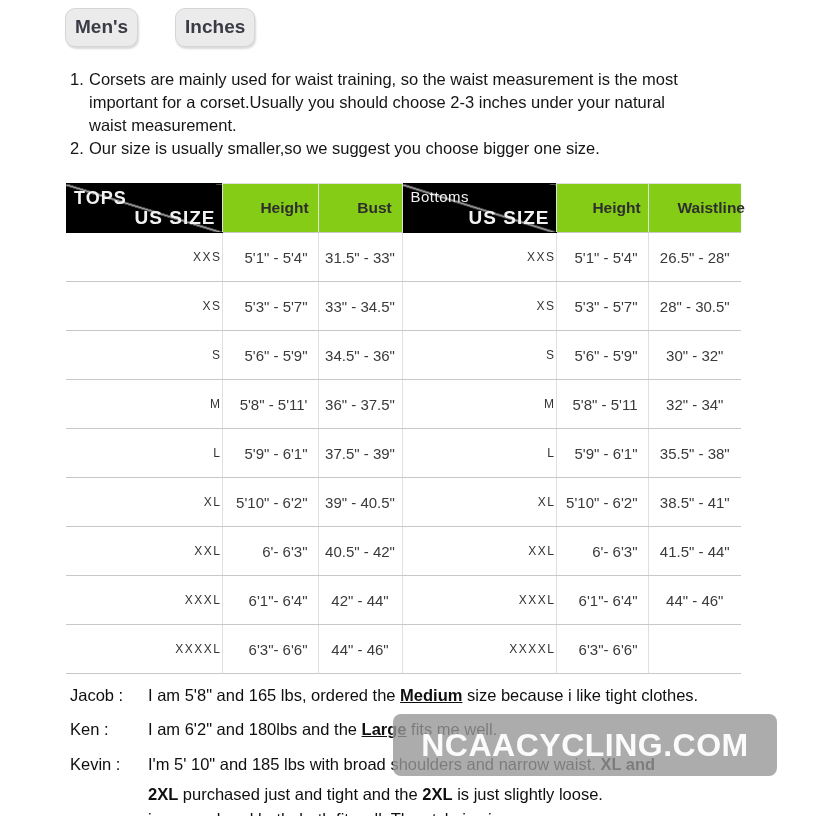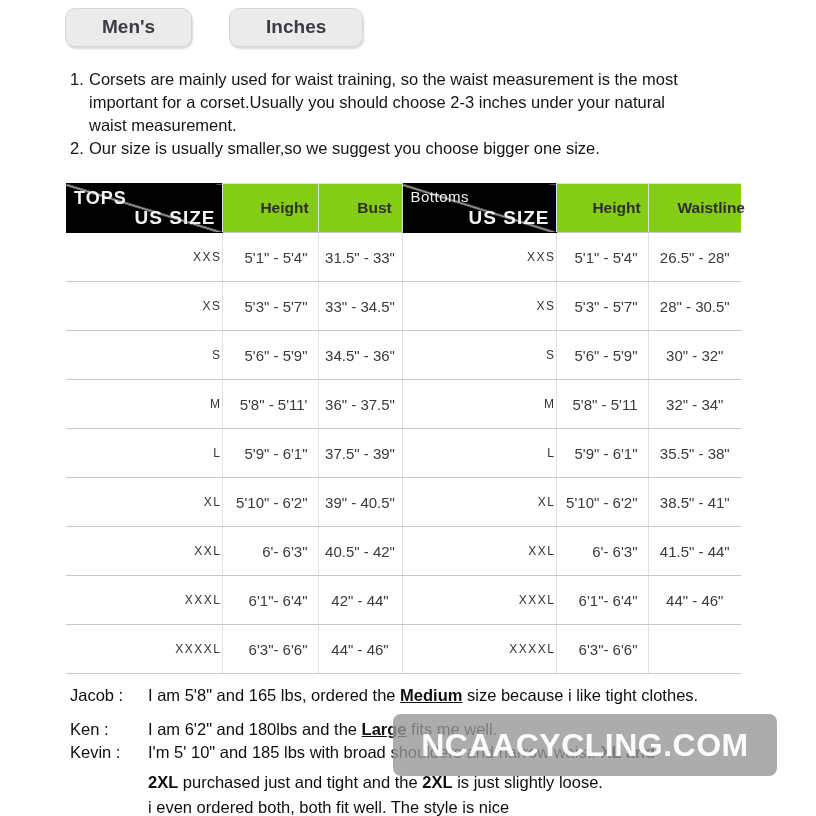--- a/index.html
+++ b/index.html
@@ -7,21 +7,21 @@
     width:816px;height:816px;position:relative;overflow:hidden;
     background:#ffffff;font-family:"Liberation Sans", sans-serif;color:#1e1e1e;
   }
   
   .toolbar{position:absolute;left:65px;top:8px;display:flex;gap:37px;}
   .btn{
     background:#ebebeb;border:1px solid #d6d6d6;border-radius:10px;
     box-shadow:1px 2px 2px rgba(0,0,0,0.15);
     font-family:"Liberation Sans", sans-serif;
     font-size:19px;font-weight:bold;color:#3b3b46;
-    padding:7px 36px;cursor:pointer;line-height:1.2;
+    padding:7px 9px;cursor:pointer;line-height:1.2;
   }
   
   .notes{position:absolute;left:70px;top:68px;width:628px;}
   .note{display:flex;font-size:16.5px;line-height:23px;color:#151515;}
   .note-num{flex:0 0 19px;}
   .note-text{flex:1;}
   
   .size-table{
     position:absolute;left:66px;top:183px;width:675px;
     border-collapse:collapse;table-layout:fixed;
@@ -53,21 +53,21 @@
   th.corner-bottoms .corner-top{font-size:15px;font-weight:normal;letter-spacing:0.5px;}
   td.col-top_size,td.col-bottom_size{
     text-align:right;font-size:12px;letter-spacing:1.5px;color:#333;
   }
   td.col-top_height,td.col-bottom_height{text-align:right;padding-right:10px;}
   td.col-bust,td.col-waistline{text-align:center;}
   
   .testimonials{position:absolute;left:70px;top:684px;width:714px;}
   .t-line{display:flex;font-size:16.5px;line-height:23px;color:#0f0f0f;}
   .t-line:nth-child(1){margin-bottom:11px;}
-  .t-line:nth-child(2){}
+  .t-line:nth-child(2){margin-bottom:12px;}
   .t-line:nth-child(3){margin-bottom:7px;}
   .t-line:nth-child(4){margin-bottom:2px;}
   .t-name{flex:0 0 78px;}
   .t-text{flex:1;}
   .t-text .bold{font-weight:bold;}
   .t-text .underline{text-decoration:underline;}
   
   .watermark{
     position:absolute;left:393px;top:714px;width:384px;height:62px;z-index:5;
     background:rgba(151,151,151,0.8);

